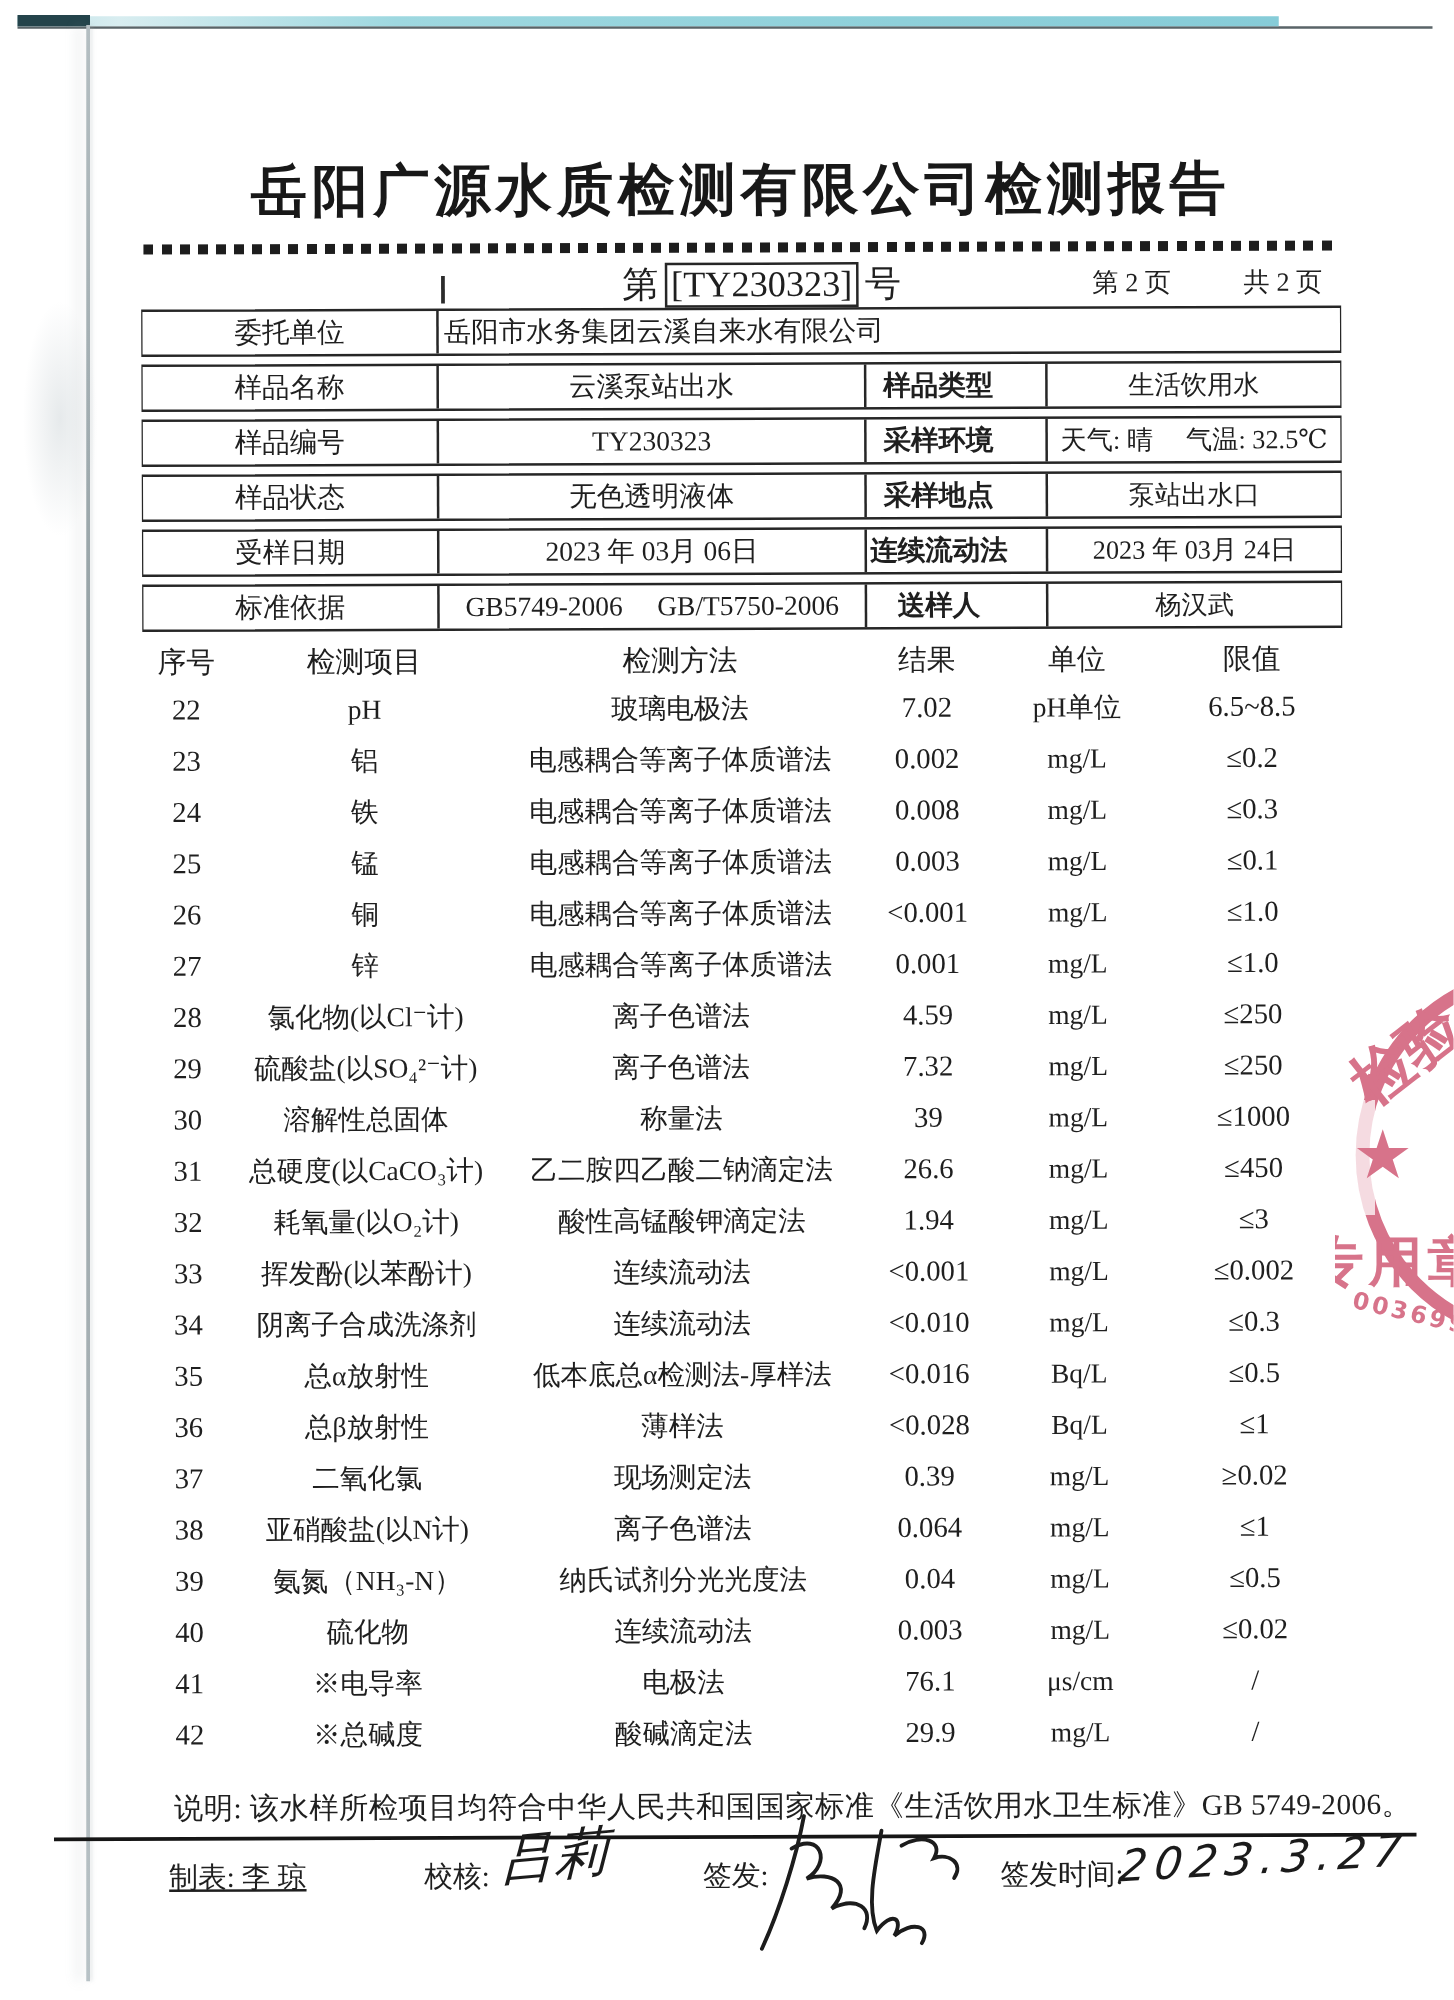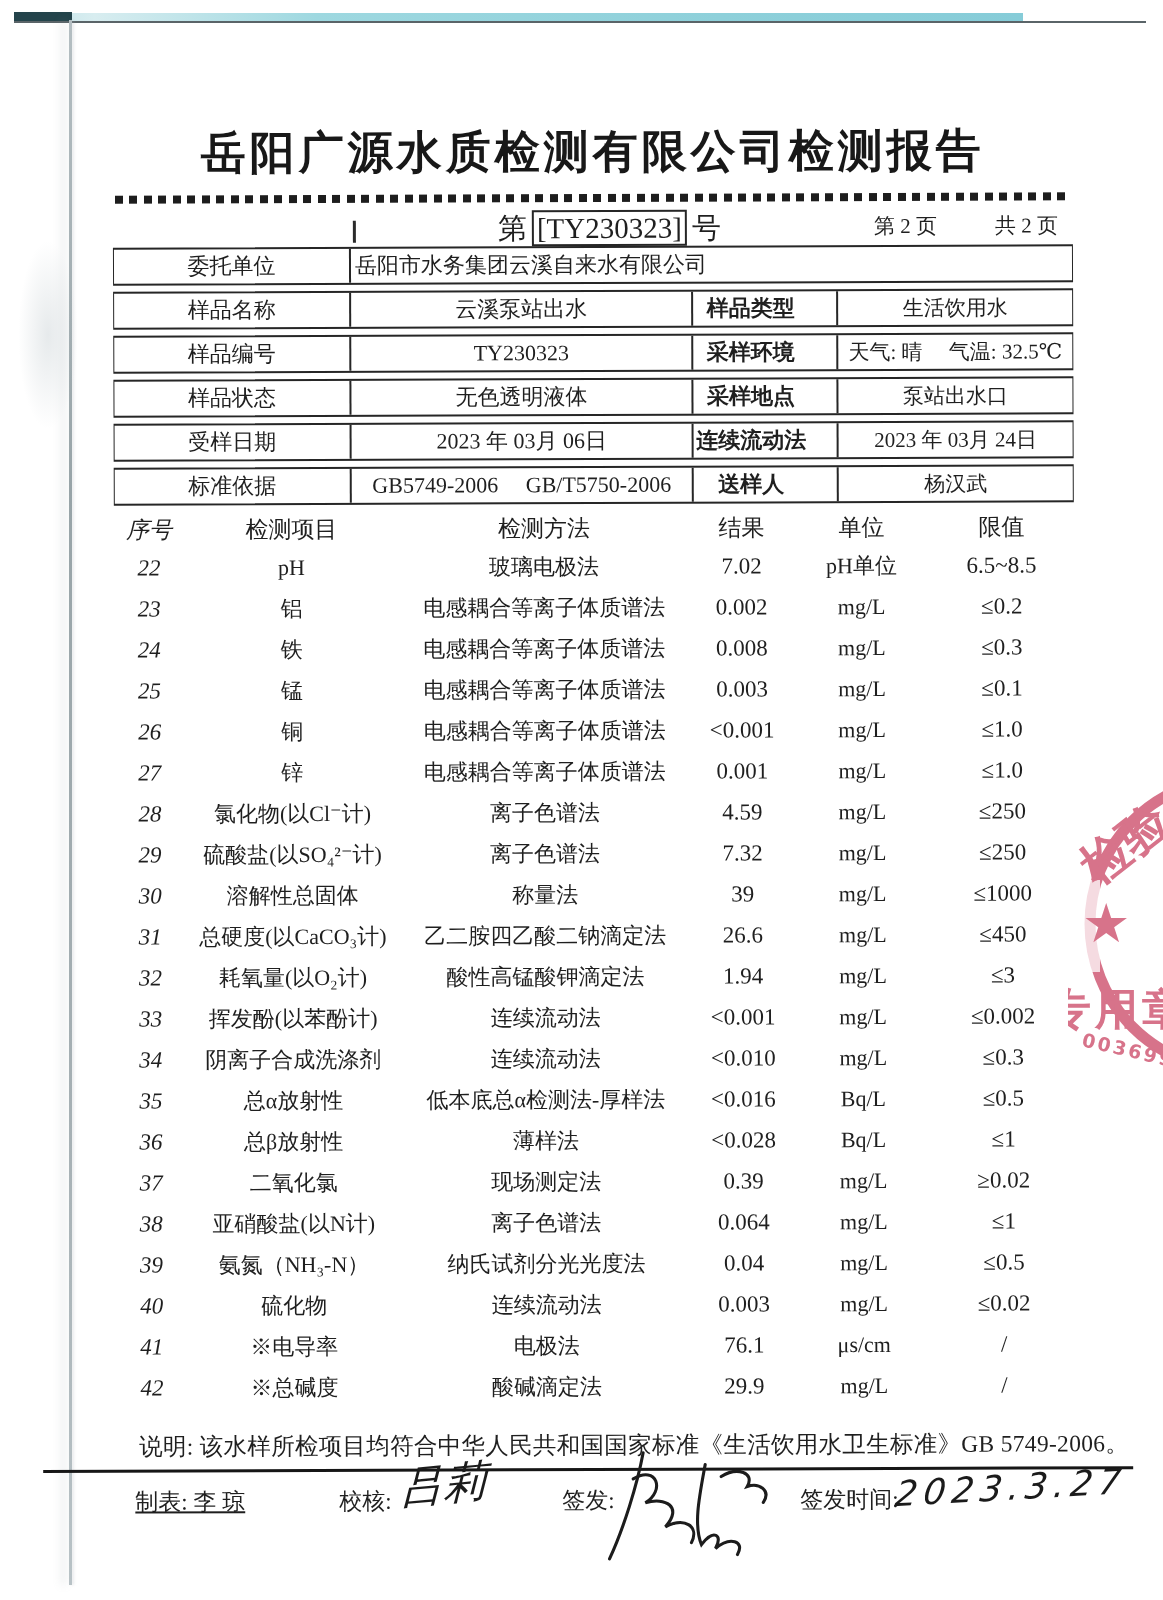--- a/index.html
+++ b/index.html
@@ -38,21 +38,21 @@
   .v1{width:340px;border-left:2px solid #262626;}
   .l2{width:115px;border-left:2px solid #262626;font-weight:bold;}
   .v2{flex:1;border-left:2px solid #262626;font-size:21px;margin-left:28px;}
   .info-row.full .v1{flex:1;justify-content:flex-start;padding-left:4px;}
   
   .res-head,.res-row{display:grid;grid-template-columns:70px 215px 290px 105px 135px 145px;
     align-items:center;text-align:center;}
   .res-head{height:36px;margin-top:2px;font-size:23px;}
   .res-row{height:41px;font-size:22px;}
   .rc{white-space:nowrap;}
-  .c-no{font-size:23px;font-style:italic;}
+  .c-no{font-size:23px;}
   .c-result,.c-limit{font-size:23px;}
   
   .note{margin-top:22px;padding-left:22px;font-size:23.5px;letter-spacing:.3px;white-space:nowrap;}
   .sepline{margin-top:7px;margin-left:-74px;width:1090px;border-top:3.5px solid #161616;}
   .footer{position:relative;margin-top:0;height:100px;font-size:23px;}
   .footer .lbl{position:absolute;top:14px;white-space:nowrap;}
   .f-prepared{left:18px;text-decoration:underline;}
   .f-check-label{left:222px;}
   .f-issue-label{left:445px;}
   .f-time-label{left:683px;font-family:Liberation Serif, serif;}

